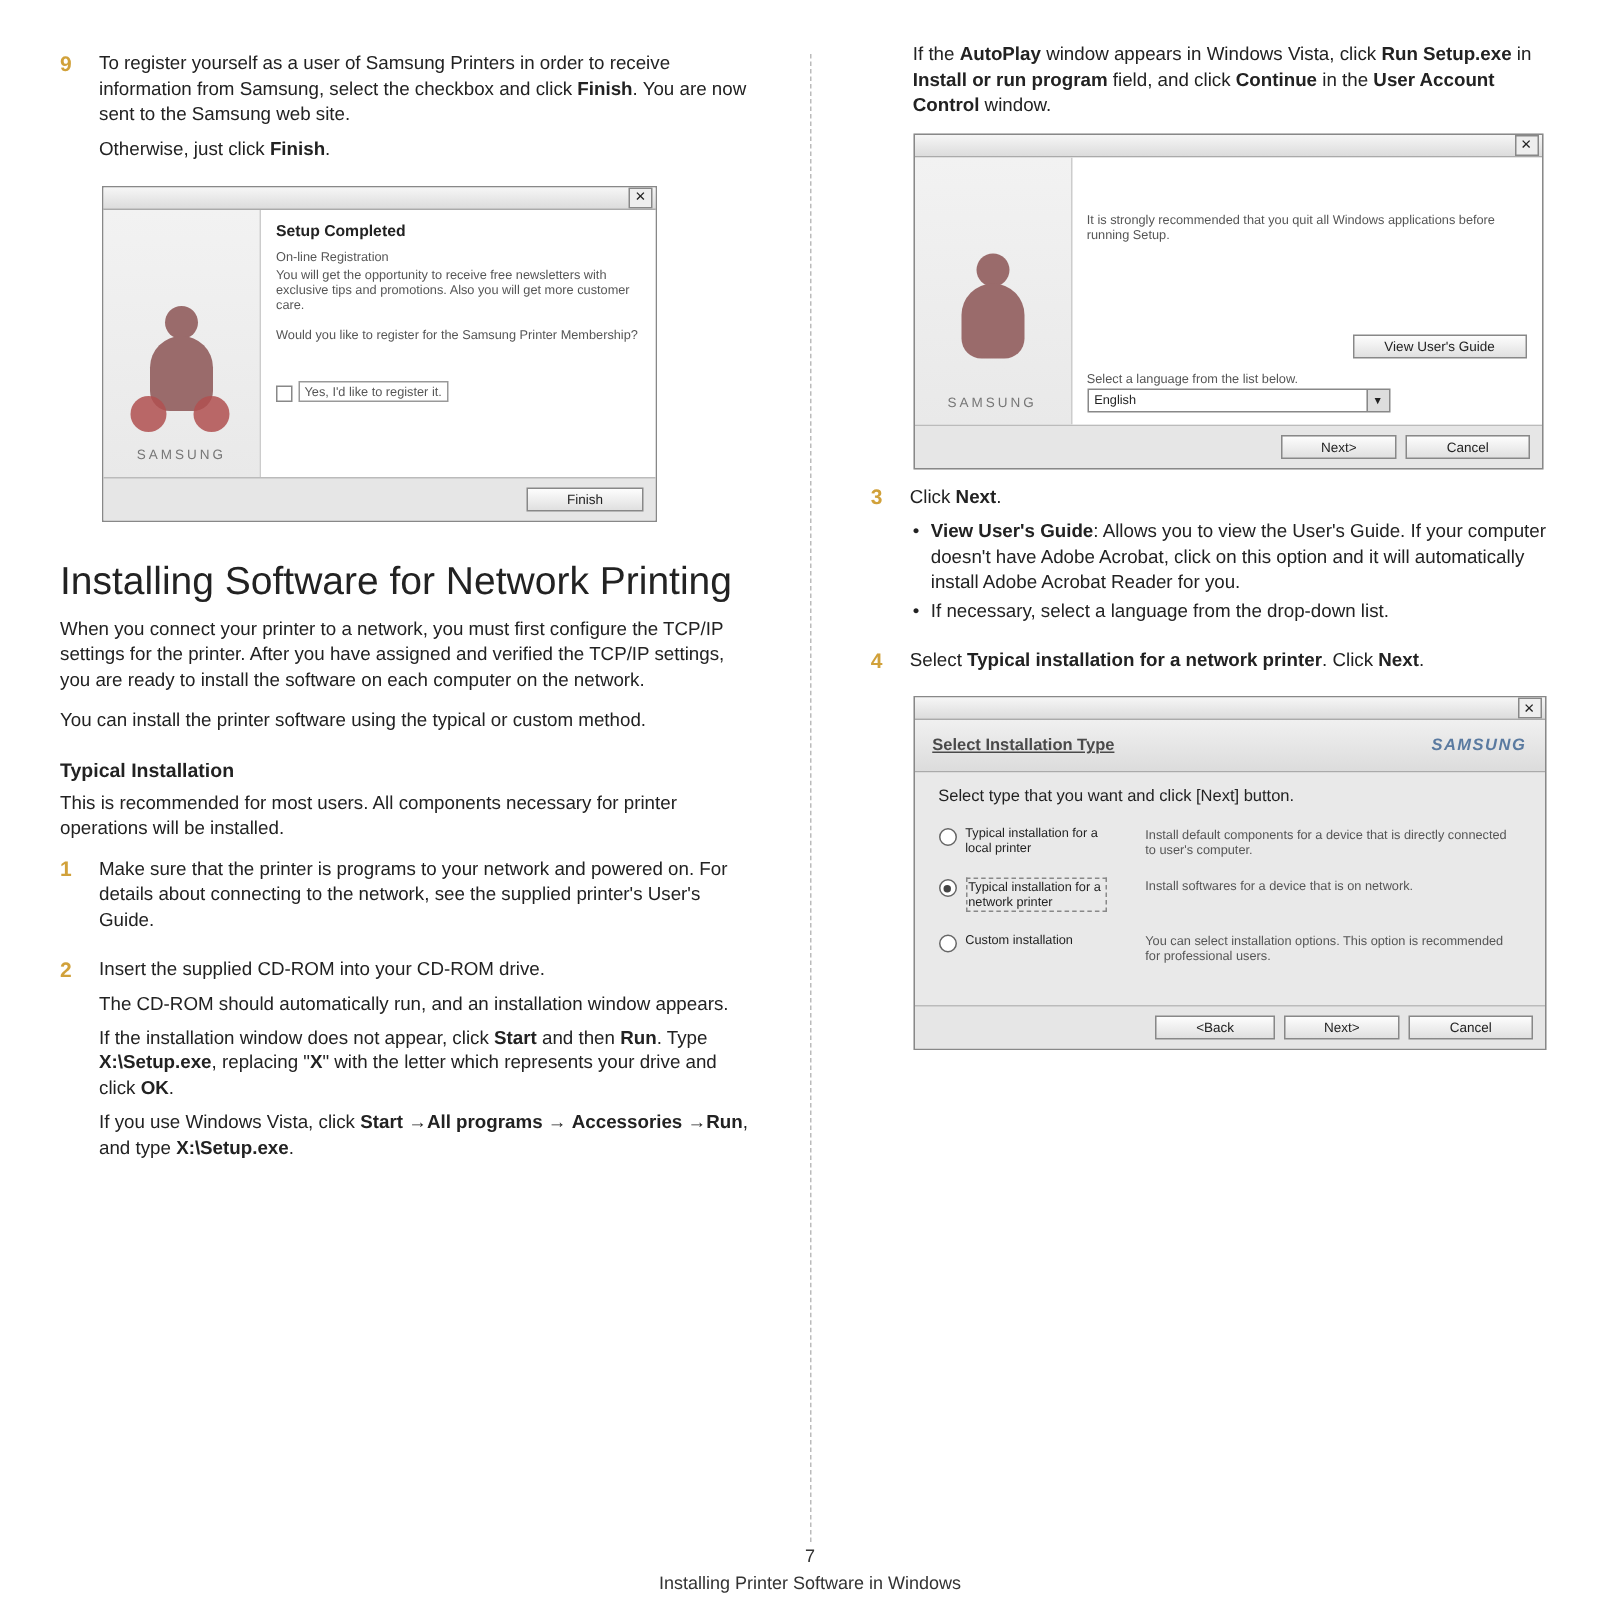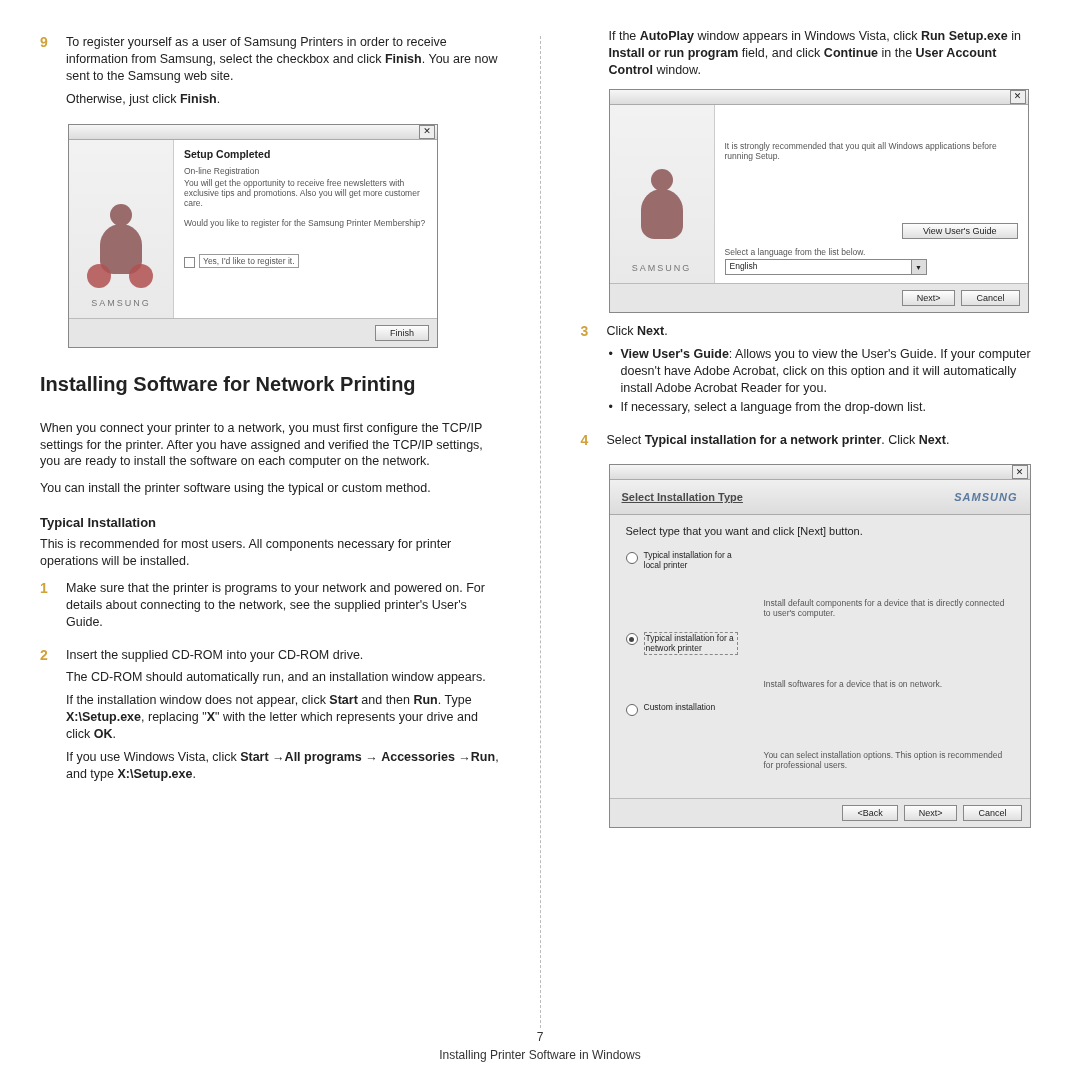--- a/index.html
+++ b/index.html
@@ -39,23 +39,23 @@
     flex-shrink: 0;
     font-size: 14px;
   }
   .step-body { flex: 1; }
   .step-body p { margin: 0 0 6px 0; line-height: 1.35; }
   .bullets { padding-left: 0; margin: 2px 0 6px 0; list-style: none; }
   .bullets li { position: relative; padding-left: 14px; margin: 2px 0; line-height: 1.35; }
   .bullets li::before { content: "•"; position: absolute; left: 2px; }
   h2.section {
     font-family: Tahoma, Verdana, sans-serif;
-    font-weight: bold;
-    font-size: 20px;
-    margin: 24px 0 24px 0;
+    font-weight: normal;
+    font-size: 26px;
+    margin: 24px 0 8px 0;
     line-height: 1.2;
   }
   p.para { margin: 0 0 10px 0; line-height: 1.35; }
   .sub {
     font-family: Verdana, sans-serif;
     font-weight: bold;
     font-size: 13px;
     margin: 18px 0 6px 0;
   }
   b { font-weight: bold; }
@@ -135,21 +135,21 @@
     padding: 6px 8px;
     background: #e6e6e6;
     display: flex;
     justify-content: flex-end;
     gap: 6px;
   }
   .btn {
     border: 1px solid #888;
     background: linear-gradient(#fdfdfd,#e0e0e0);
     font-size: 9px;
-    padding: 2px 14px;
+    padding: 2px 26px;
   }
   .field { font-size: 8.5px; }
   .select-box {
     border: 1px solid #888;
     background: #fff;
     display: flex;
     width: 200px;
     height: 14px;
     font-size: 8.5px;
     margin-top: 2px;
@@ -179,21 +179,21 @@
   .mock2 .hdr .hdr-title { font-family: Arial; font-weight: bold; font-size: 11px; color: #4a4a4a; text-decoration: underline; }
   .mock2 .hdr .logo { font-family: Arial; font-style: italic; font-weight: bold; letter-spacing: 1px; font-size: 11px; color: #5a7aa0; }
   .mock2 .body2 { padding: 10px 16px 14px 16px; font-size: 9px; background: #e9e9e9; }
   .mock2 .instr { font-size: 11px; margin-bottom: 10px; }
   .opt-row { display: flex; align-items: flex-start; gap: 18px; margin: 14px 0; }
   .opt-row .radio-area { width: 120px; display: flex; gap: 6px; align-items: flex-start; }
   .radio-dot { width: 10px; height: 10px; border: 1px solid #666; border-radius: 50%; background: #fff; margin-top: 1px; flex-shrink: 0; display:flex; align-items:center; justify-content:center; }
   .radio-dot.selected::after { content:""; width:5px; height:5px; background:#444; border-radius:50%; }
   .opt-row .opt-label { font-size: 8.5px; line-height: 1.1; width: 90px; }
   .opt-row .opt-label.boxed { border: 1px dashed #888; padding: 1px; }
-  .opt-row .opt-desc { flex: 1; font-size: 8.5px; color: #555; margin-top: 47px; }
+  .opt-row .opt-desc { flex: 1; font-size: 8.5px; color: #555; }
 
 </style>
 </head>
 <body>
 
 <div class="columns">
   <div class="col">
 
     <div class="step">
       <div class="step-num">9</div>

